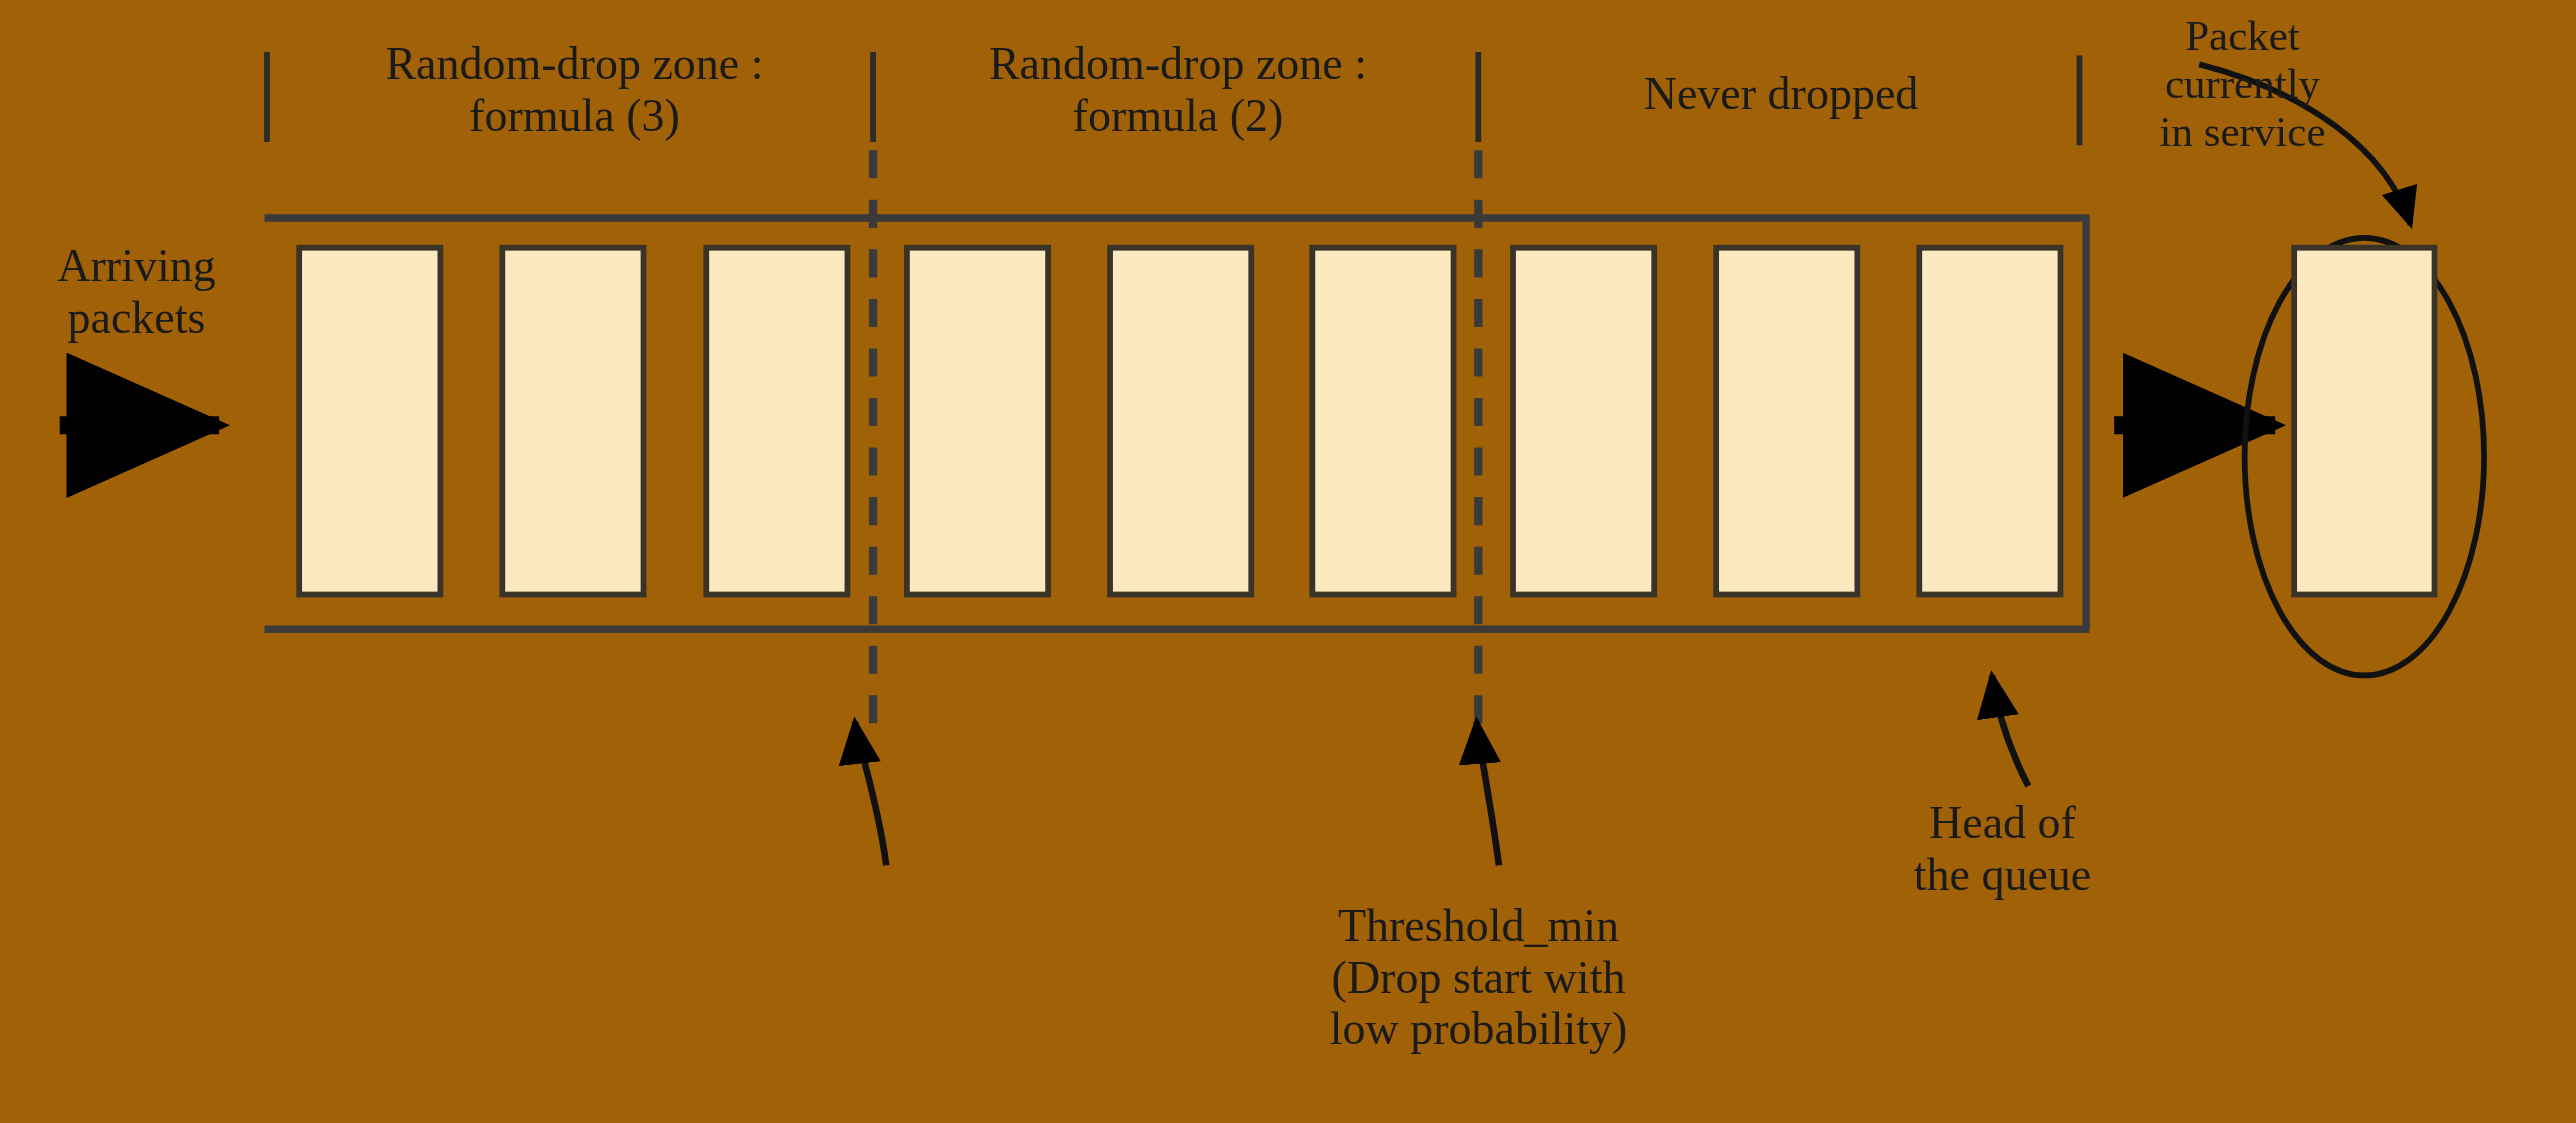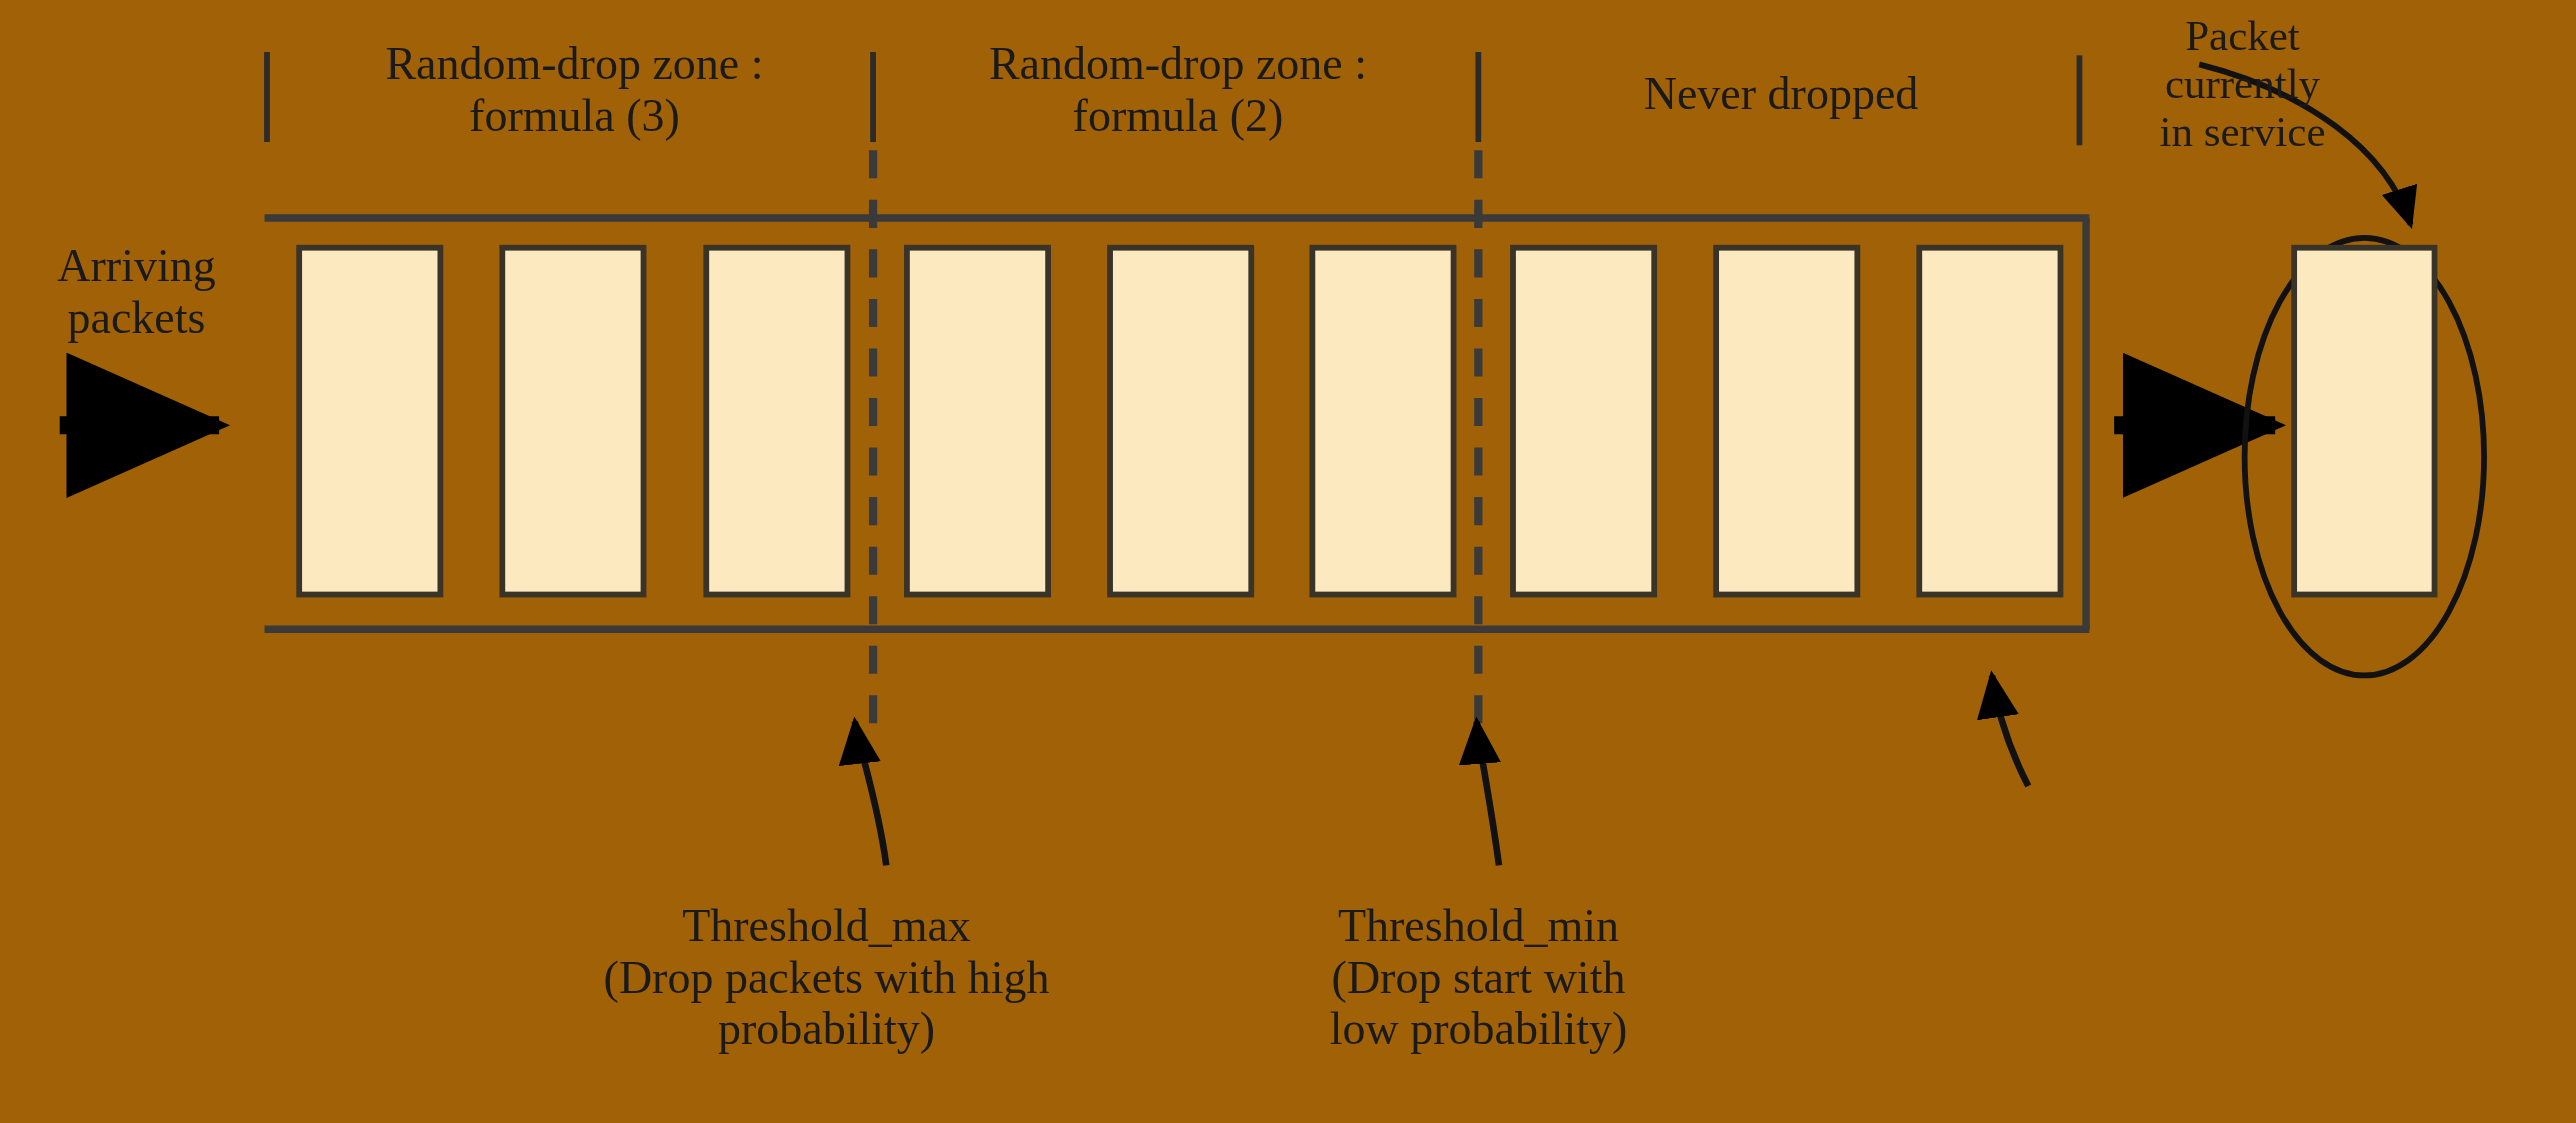--- a/index.html
+++ b/index.html
@@ -78,23 +78,22 @@
 
   <div class="lbl svc-lbl" style="left:2098px;top:11.6px;width:289px;text-align:center;">Packet
 currently
 in service</div>
 
   <div class="lbl zone-lbl" style="left:1483px;top:68px;width:596px;">Never dropped</div>
 
   <div class="lbl arrive-lbl" style="left:0px;top:240px;width:273px;text-align:center;">Arriving
 packets</div>
 
-  <div class="lbl thr-lbl" style="left:496px;top:900px;width:661px;">Threshold_max
-(Drop packets with high
-probability)</div>
 
   <div class="lbl thr-lbl" style="left:1214px;top:900px;width:529px;">Threshold_min
 (Drop start with
 low probability)</div>
 
+  <div class="lbl head-lbl" style="left:1800px;top:797px;width:405px;">Head of
+the queue</div>
 
 </div>
 
 
 </body></html>

